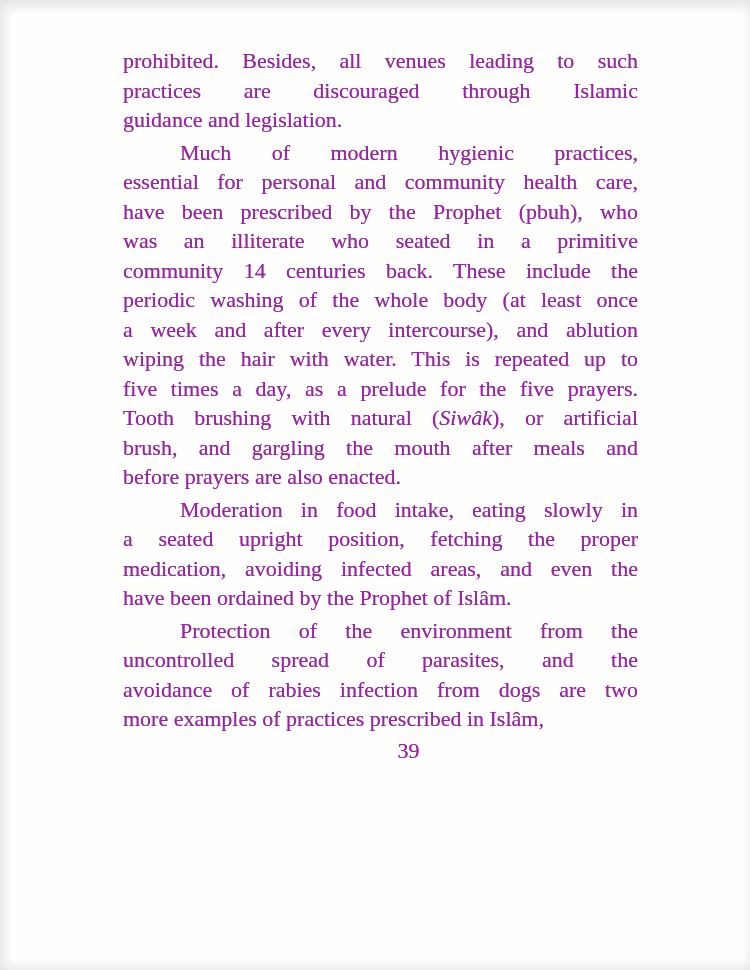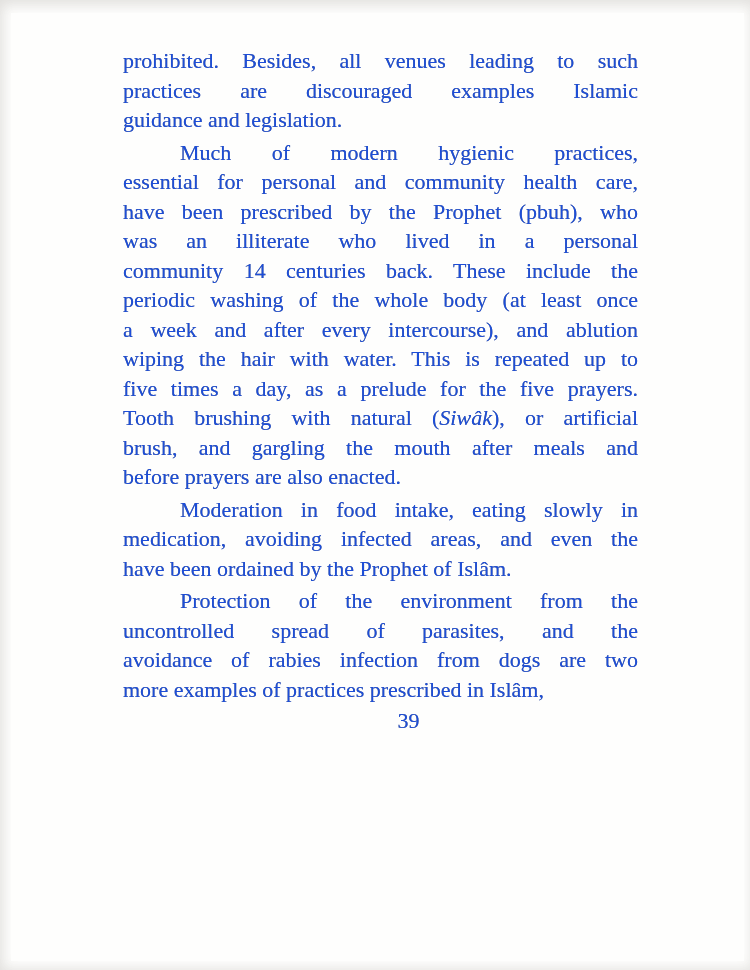--- a/index.html
+++ b/index.html
@@ -22,21 +22,21 @@
     right: 6px;
     bottom: 9px;
     background: #fefefd;
     box-shadow: 0 0 12px 8px rgba(254, 254, 253, 0.97);
   }
   .text-block {
     position: absolute;
     left: 123px;
     top: 46px;
     width: 515px;
-    color: #1d4ed8;
+    color: #a21caf;
     font-size: 22px;
     line-height: 29.5px;
     text-shadow: 0 0 0.5px rgba(25, 22, 18, 0.55);
   }
   .paragraph { margin: 0; }
   .paragraph + .paragraph { margin-top: 3px; }
   .line {
     text-align: justify;
     text-align-last: justify;
     height: 29.5px;
@@ -59,39 +59,40 @@
 </style>
 </head>
 <body>
 
 <div class="scan-page">
   <div class="paper"></div>
   <div class="text-block">
     <div id="paragraphs">
         <div class="paragraph">
           <div class="line"><span>prohibited. Besides, all venues leading to such</span></div>
-          <div class="line"><span>practices are discouraged examples Islamic</span></div>
+          <div class="line"><span>practices are discouraged through Islamic</span></div>
           <div class="line no-just"><span>guidance and legislation.</span></div>
         </div>
         <div class="paragraph">
           <div class="line indent"><span>Much of modern hygienic practices,</span></div>
           <div class="line"><span>essential for personal and community health care,</span></div>
           <div class="line"><span>have been prescribed by the Prophet (pbuh), who</span></div>
-          <div class="line"><span>was an illiterate who lived in a personal</span></div>
+          <div class="line"><span>was an illiterate who seated in a primitive</span></div>
           <div class="line"><span>community 14 centuries back. These include the</span></div>
           <div class="line"><span>periodic washing of the whole body (at least once</span></div>
           <div class="line"><span>a week and after every intercourse), and ablution</span></div>
           <div class="line"><span>wiping the hair with water. This is repeated up to</span></div>
           <div class="line"><span>five times a day, as a prelude for the five prayers.</span></div>
           <div class="line"><span>Tooth brushing with natural (</span><span class="it">Siwâk</span><span>), or artificial</span></div>
           <div class="line"><span>brush, and gargling the mouth after meals and</span></div>
           <div class="line no-just"><span>before prayers are also enacted.</span></div>
         </div>
         <div class="paragraph">
           <div class="line indent"><span>Moderation in food intake, eating slowly in</span></div>
+          <div class="line"><span>a seated upright position, fetching the proper</span></div>
           <div class="line"><span>medication, avoiding infected areas, and even the</span></div>
           <div class="line no-just"><span>have been ordained by the Prophet of Islâm.</span></div>
         </div>
         <div class="paragraph">
           <div class="line indent"><span>Protection of the environment from the</span></div>
           <div class="line"><span>uncontrolled spread of parasites, and the</span></div>
           <div class="line"><span>avoidance of rabies infection from dogs are two</span></div>
           <div class="line no-just"><span>more examples of practices prescribed in Islâm,</span></div>
         </div>
       </div>

